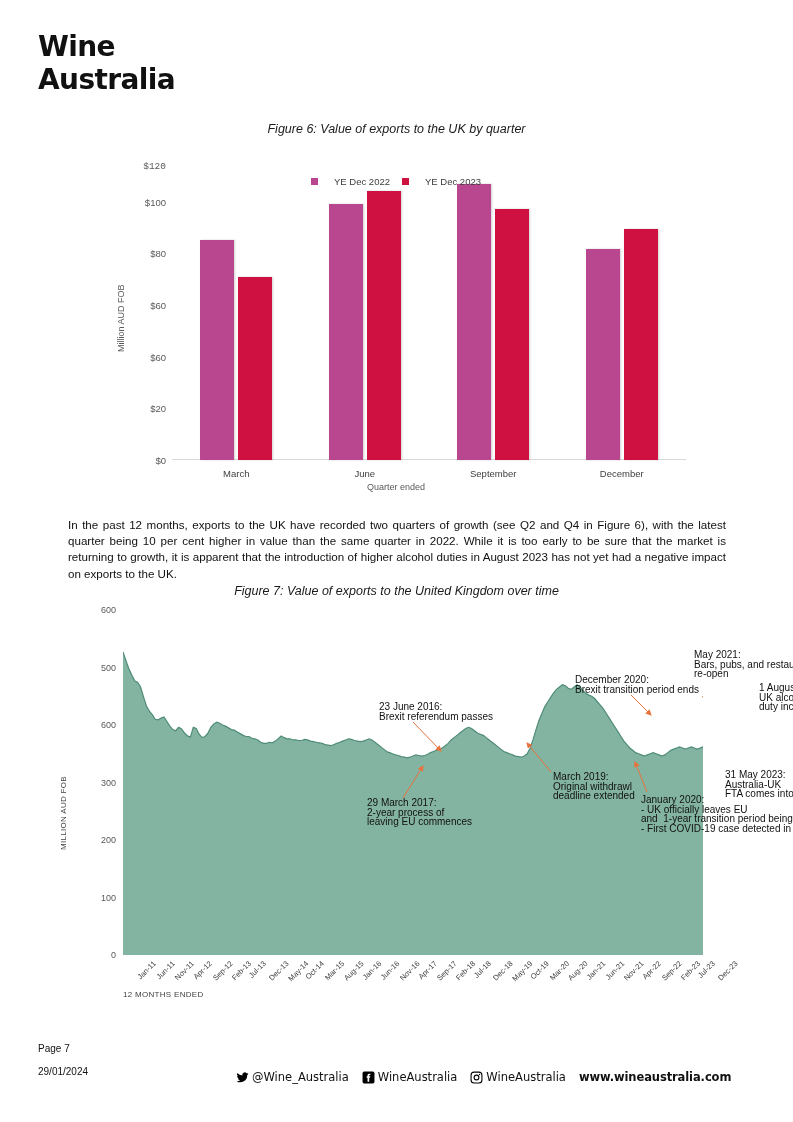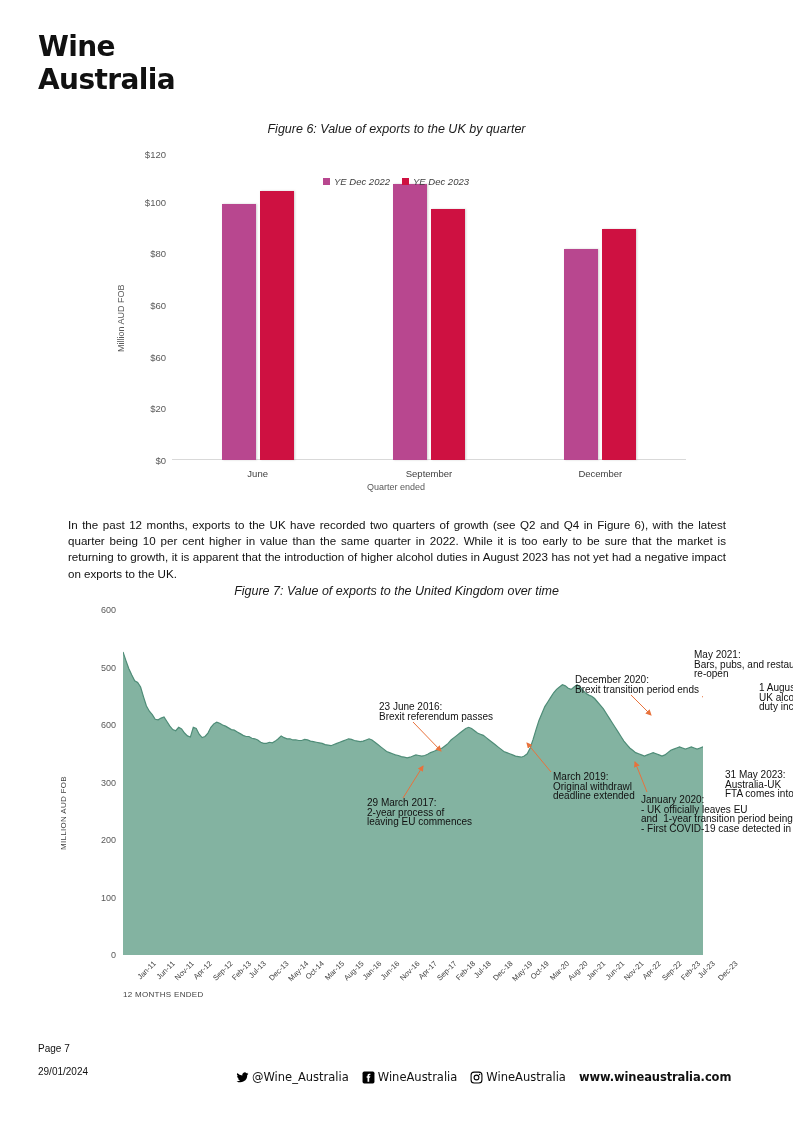--- a/index.html
+++ b/index.html
@@ -27,21 +27,21 @@
            white-space:nowrap;transform:translateY(-50%);}
   .f6-axis{position:absolute;left:0;right:0;bottom:0;height:1px;background:#d9d9d9;}
   .f6-groups{position:absolute;left:0;right:0;top:0;bottom:0;display:flex;}
   .f6-group{flex:1;position:relative;display:flex;justify-content:center;align-items:flex-end;gap:4px;height:100%;}
   .f6-bar{width:34px;box-shadow:1px 0 2px rgba(0,0,0,.18);}
   .f6-catlabel{position:absolute;top:calc(100% + 8px);left:0;right:0;text-align:center;
                font-size:9.5px;color:#404040;white-space:nowrap;}
   .f6-xtitle{position:absolute;left:0;right:0;bottom:8px;text-align:center;font-size:9px;color:#595959;}
   .f6-legend{position:absolute;top:36px;left:0;right:0;display:flex;justify-content:center;
              gap:12px;font-size:9.5px;color:#3d3d3d;}
-  .f6-legend .item{display:flex;align-items:center;gap:4px;white-space:nowrap;font-style:italic;}
+  .f6-legend .item{display:flex;align-items:center;gap:16px;white-space:nowrap;}
   .f6-swatch{width:7px;height:7px;display:inline-block;}
 
   
   #para{position:absolute;left:68px;top:505px;width:658px;font-size:11.6px;line-height:16.4px;
         text-align:justify;color:#111;}
 
   
   #fig7{position:absolute;left:75px;top:605px;width:645px;height:400px;}
   .f7-plot{position:absolute;left:48px;top:5px;width:580px;height:345px;}
   .f7-tick{position:absolute;right:calc(100% + 7px);font-size:9px;color:#595959;
@@ -82,24 +82,29 @@
       <div class="f6-ylab">
         <span>Million AUD FOB</span>
       </div>
       <div id="f6-ticks">
           <div class="f6-tick" style="top: 310px;">$0</div>
           <div class="f6-tick" style="top: 258.333px;">$20</div>
           <div class="f6-tick" style="top: 206.667px;">$60</div>
           <div class="f6-tick" style="top: 155px; margin-left: 44px;">$60</div>
           <div class="f6-tick" style="top: 103.333px;">$80</div>
           <div class="f6-tick" style="top: 51.6667px;">$100</div>
-          <div class="f6-tick" style="top: 4px;">$120</div>
+          <div class="f6-tick" style="top: 16px; font-family: Liberation Mono, monospace;">$120</div>
         </div>
       <div class="f6-axis"></div>
       <div class="f6-groups" id="f6-groups">
+          <div class="f6-group">
+            <div class="f6-bar" style="height: 219.583px; background: rgb(184, 71, 143);"></div>
+            <div class="f6-bar" style="height: 183.417px; background: rgb(206, 17, 65);"></div>
+            <div class="f6-catlabel">March</div>
+          </div>
           <div class="f6-group">
             <div class="f6-bar" style="height: 255.75px; background: rgb(184, 71, 143);"></div>
             <div class="f6-bar" style="height: 268.667px; background: rgb(206, 17, 65);"></div>
             <div class="f6-catlabel">June</div>
           </div>
           <div class="f6-group">
             <div class="f6-bar" style="height: 276.417px; background: rgb(184, 71, 143);"></div>
             <div class="f6-bar" style="height: 250.583px; background: rgb(206, 17, 65);"></div>
             <div class="f6-catlabel">September</div>
           </div>

